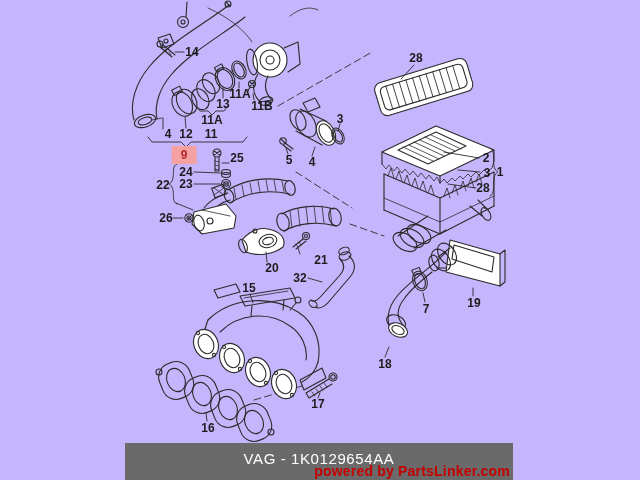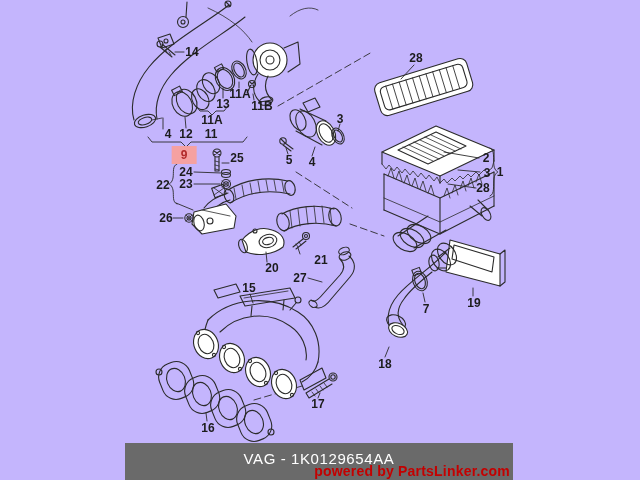--- a/index.html
+++ b/index.html
@@ -346,21 +346,21 @@
       <span class="part-label" style="left: 289px; top: 160px;">5</span>
       <span class="part-label" style="left: 312px; top: 162px;">4</span>
       <span class="part-label" style="left: 340px; top: 119px;">3</span>
       <span class="part-label" style="left: 416px; top: 58px;">28</span>
       <span class="part-label" style="left: 486px; top: 158px;">2</span>
       <span class="part-label" style="left: 487px; top: 173px;">3</span>
       <span class="part-label" style="left: 483px; top: 188px;">28</span>
       <span class="part-label" style="left: 500px; top: 172px;">1</span>
       <span class="part-label" style="left: 272px; top: 268px;">20</span>
       <span class="part-label" style="left: 300px; top: 260px; margin-left: 21px;">21</span>
-      <span class="part-label" style="left: 300px; top: 278px;">27</span>
+      <span class="part-label" style="left: 300px; top: 278px;">32</span>
       <span class="part-label" style="left: 249px; top: 288px;">15</span>
       <span class="part-label" style="left: 474px; top: 303px;">19</span>
       <span class="part-label" style="left: 426px; top: 309px;">7</span>
       <span class="part-label" style="left: 385px; top: 364px;">18</span>
       <span class="part-label" style="left: 318px; top: 404px;">17</span>
       <span class="part-label" style="left: 208px; top: 428px;">16</span>
     </div>
 
   <div class="footer-bar">
     <div class="footer-main">

